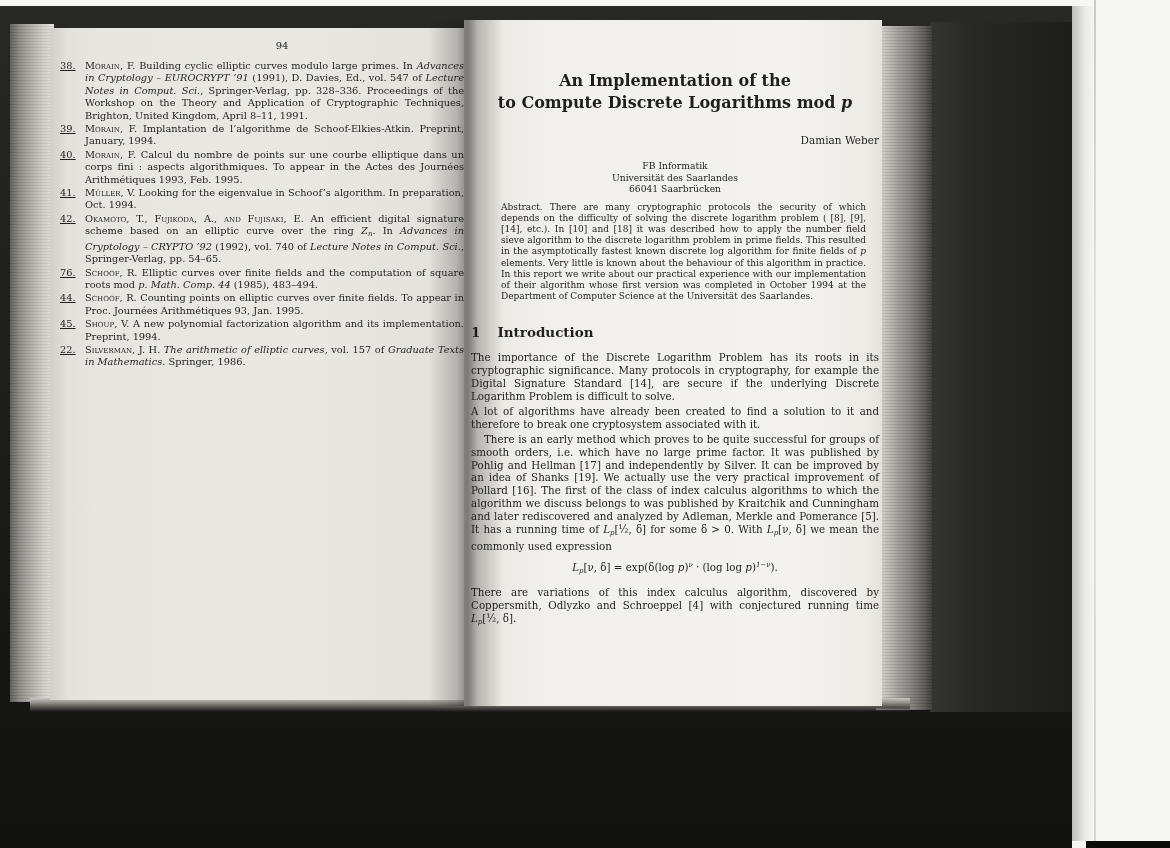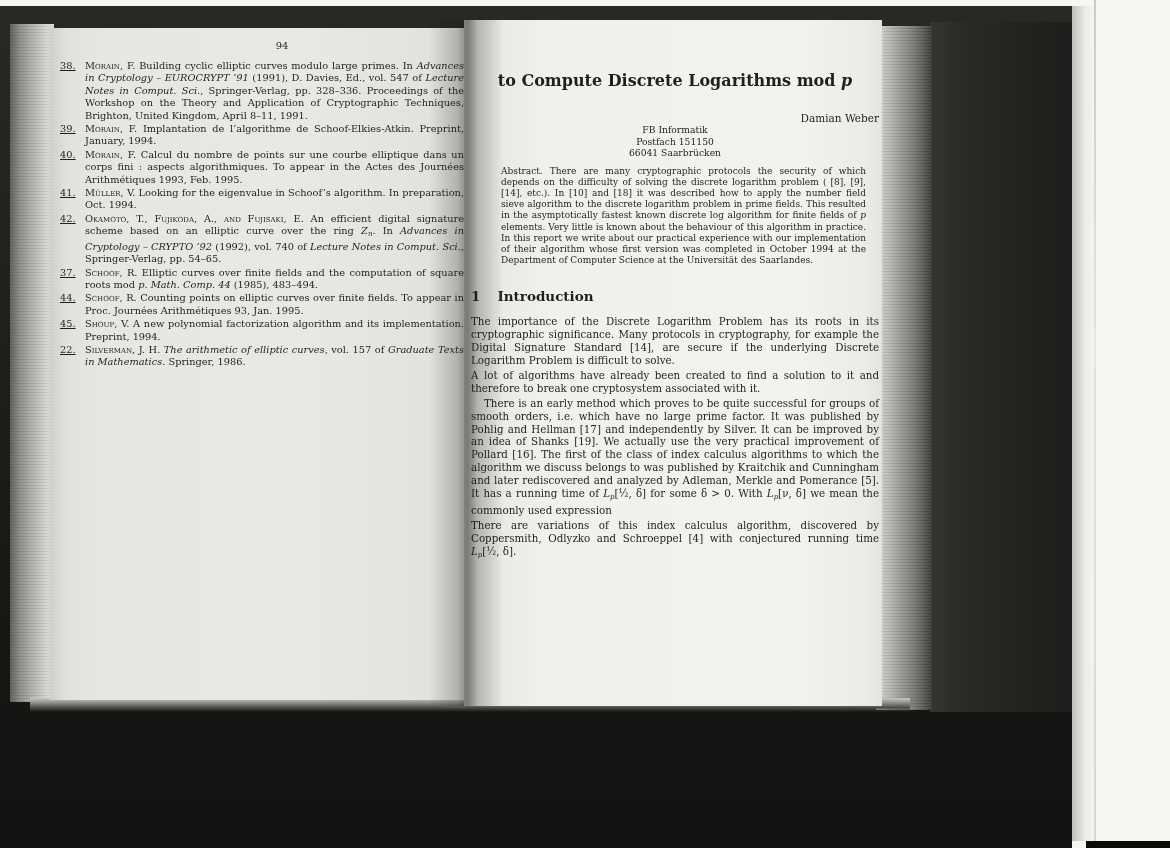--- a/index.html
+++ b/index.html
@@ -59,21 +59,21 @@
   
   .lp-content{position:absolute;left:10px;top:12px;width:404px;}
   .pagenum{text-align:center;padding-left:40px;font-size:10px;margin-bottom:9px;}
   .ref-list{font-size:9.8px;line-height:12.4px;text-align:justify;}
   .ref-item{position:relative;padding-left:25px;margin-bottom:1px;}
   .ref-num{position:absolute;left:0;top:0;text-decoration:underline;}
   
   .rp-content{position:absolute;left:7px;top:0;width:408px;}
   .title-block{margin-top:50px;text-align:center;font-weight:bold;font-size:16px;line-height:22px;}
   .author{margin-top:20px;text-align:right;font-size:10.5px;}
-  .affiliation{text-align:center;font-size:9.2px;line-height:11.5px;}
+  .affiliation{margin-top:14px;text-align:center;font-size:9.2px;line-height:11.5px;}
   .abstract{margin:7px 13px 0 30px;font-size:9px;line-height:11.2px;text-align:justify;}
   .abstract .abs-label{font-weight:normal;}
   .section-heading{margin-top:22px;font-size:13.5px;font-weight:bold;}
   .section-heading .sec-num{margin-right:17px;}
   .body-paras{margin-top:11px;font-size:10.3px;line-height:12.9px;text-align:justify;}
   .para{margin:0 0 2px 0;}
   .para.indent{text-indent:13px;}
   .formula{text-align:center;font-size:10.3px;margin:6px 0 8px 0;}
   
   .s-sc{font-variant:small-caps;}
@@ -93,49 +93,51 @@
 
   <div class="page left-page">
     <div class="lp-content">
       <div class="pagenum">94</div>
       <div class="ref-list" id="ref-list">
           <div class="ref-item"><span class="ref-num">38.</span><span class="ref-text"><span class="s-sc">Morain, F.</span><span>  Building cyclic elliptic curves modulo large primes. In </span><span class="s-it">Advances in Cryptology – EUROCRYPT ’91</span><span> (1991), D. Davies, Ed., vol. 547 of </span><span class="s-it">Lecture Notes in Comput. Sci.</span><span>, Springer-Verlag, pp. 328–336. Proceedings of the Workshop on the Theory and Application of Cryptographic Techniques, Brighton, United Kingdom, April 8–11, 1991.</span></span></div>
           <div class="ref-item"><span class="ref-num">39.</span><span class="ref-text"><span class="s-sc">Morain, F.</span><span>  Implantation de l’algorithme de Schoof-Elkies-Atkin. Preprint, January, 1994.</span></span></div>
           <div class="ref-item"><span class="ref-num">40.</span><span class="ref-text"><span class="s-sc">Morain, F.</span><span>  Calcul du nombre de points sur une courbe elliptique dans un corps fini : aspects algorithmiques. To appear in the Actes des Journées Arithmétiques 1993, Feb. 1995.</span></span></div>
           <div class="ref-item"><span class="ref-num">41.</span><span class="ref-text"><span class="s-sc">Müller, V.</span><span>  Looking for the eigenvalue in Schoof’s algorithm. In preparation, Oct. 1994.</span></span></div>
           <div class="ref-item"><span class="ref-num">42.</span><span class="ref-text"><span class="s-sc">Okamoto, T., Fujikoda, A., and Fujisaki, E.</span><span>  An efficient digital signature scheme based on an elliptic curve over the ring </span><span class="s-it">Z</span><span class="s-sub s-it">n</span><span>. In </span><span class="s-it">Advances in Cryptology – CRYPTO ’92</span><span> (1992), vol. 740 of </span><span class="s-it">Lecture Notes in Comput. Sci.</span><span>, Springer-Verlag, pp. 54–65.</span></span></div>
-          <div class="ref-item"><span class="ref-num">37.</span><span class="ref-text"><span class="s-sc">Schoof, R.</span><span>  Elliptic curves over finite fields and the computation of square roots mod </span><span class="s-it">p</span><span>. </span><span class="s-it">Math. Comp. 44</span><span> (1985), 483–494.</span></span></div>
+          <div class="ref-item"><span class="ref-num">76.</span><span class="ref-text"><span class="s-sc">Schoof, R.</span><span>  Elliptic curves over finite fields and the computation of square roots mod </span><span class="s-it">p</span><span>. </span><span class="s-it">Math. Comp. 44</span><span> (1985), 483–494.</span></span></div>
           <div class="ref-item"><span class="ref-num">44.</span><span class="ref-text"><span class="s-sc">Schoof, R.</span><span>  Counting points on elliptic curves over finite fields. To appear in Proc. Journées Arithmétiques 93, Jan. 1995.</span></span></div>
           <div class="ref-item"><span class="ref-num">45.</span><span class="ref-text"><span class="s-sc">Shoup, V.</span><span>  A new polynomial factorization algorithm and its implementation. Preprint, 1994.</span></span></div>
           <div class="ref-item"><span class="ref-num">22.</span><span class="ref-text"><span class="s-sc">Silverman, J. H.</span><span>  </span><span class="s-it">The arithmetic of elliptic curves</span><span>, vol. 157 of </span><span class="s-it">Graduate Texts in Mathematics</span><span>. Springer, 1986.</span></span></div>
         </div>
     </div>
   </div>
 
   <div class="page right-page">
     <div class="rp-content">
       <div class="title-block">
+        <div>An Implementation of the</div>
         <div id="title-line3"><span>to Compute Discrete Logarithms mod </span><span class="s-it">p</span></div>
       </div>
       <div class="author">Damian Weber</div>
       <div class="affiliation" id="affiliation">
           <div>FB Informatik</div>
-          <div>Postfach 151150</div>
+          <div>Universität des Saarlandes</div>
           <div>66041 Saarbrücken</div>
         </div>
       <div class="abstract">
         <span class="abs-label">Abstract.</span><span id="abstract-text"><span> There are many cryptographic protocols the security of which depends on the difficulty of solving the discrete logarithm problem ( [8], [9], [14], etc.). In [10] and [18] it was described how to apply the number field sieve algorithm to the discrete logarithm problem in prime fields. This resulted in the asymptotically fastest known discrete log algorithm for finite fields of </span><span class="s-it">p</span><span> elements. Very little is known about the behaviour of this algorithm in practice. In this report we write about our practical experience with our implementation of their algorithm whose first version was completed in October 1994 at the Department of Computer Science at the Universität des Saarlandes.</span></span>
       </div>
       <div class="section-heading">
         <span class="sec-num">1</span><span class="sec-title">Introduction</span>
       </div>
       <div class="body-paras" id="body-paras">
           <div class="para"><span>The importance of the Discrete Logarithm Problem has its roots in its cryptographic significance. Many protocols in cryptography, for example the Digital Signature Standard [14], are secure if the underlying Discrete Logarithm Problem is difficult to solve.</span></div>
           <div class="para"><span>A lot of algorithms have already been created to find a solution to it and therefore to break one cryptosystem associated with it.</span></div>
           <div class="para indent"><span>There is an early method which proves to be quite successful for groups of smooth orders, i.e. which have no large prime factor. It was published by Pohlig and Hellman [17] and independently by Silver. It can be improved by an idea of Shanks [19]. We actually use the very practical improvement of Pollard [16]. The first of the class of index calculus algorithms to which the algorithm we discuss belongs to was published by Kraitchik and Cunningham and later rediscovered and analyzed by Adleman, Merkle and Pomerance [5]. It has a running time of </span><span class="s-it">L</span><span class="s-sub s-it">p</span><span>[½, δ] for some δ &gt; 0. With </span><span class="s-it">L</span><span class="s-sub s-it">p</span><span>[ν, δ] we mean the commonly used expression</span></div>
+          <div class="formula"><span class="s-it">L</span><span class="s-sub s-it">p</span><span>[ν, δ] = exp(δ(log </span><span class="s-it">p</span><span>)</span><span class="s-sup s-it">ν</span><span> · (log log </span><span class="s-it">p</span><span>)</span><span class="s-sup s-it">1−ν</span><span>).</span></div>
           <div class="para"><span>There are variations of this index calculus algorithm, discovered by Coppersmith, Odlyzko and Schroeppel [4] with conjectured running time </span><span class="s-it">L</span><span class="s-sub s-it">p</span><span>[½, δ].</span></div>
         </div>
     </div>
   </div>
 
   <div class="gutter-shadow"></div>
   <div class="right-white-shade"></div>
   <div class="scanner-line"></div>
   <div class="corner-band"></div>
 </div>

